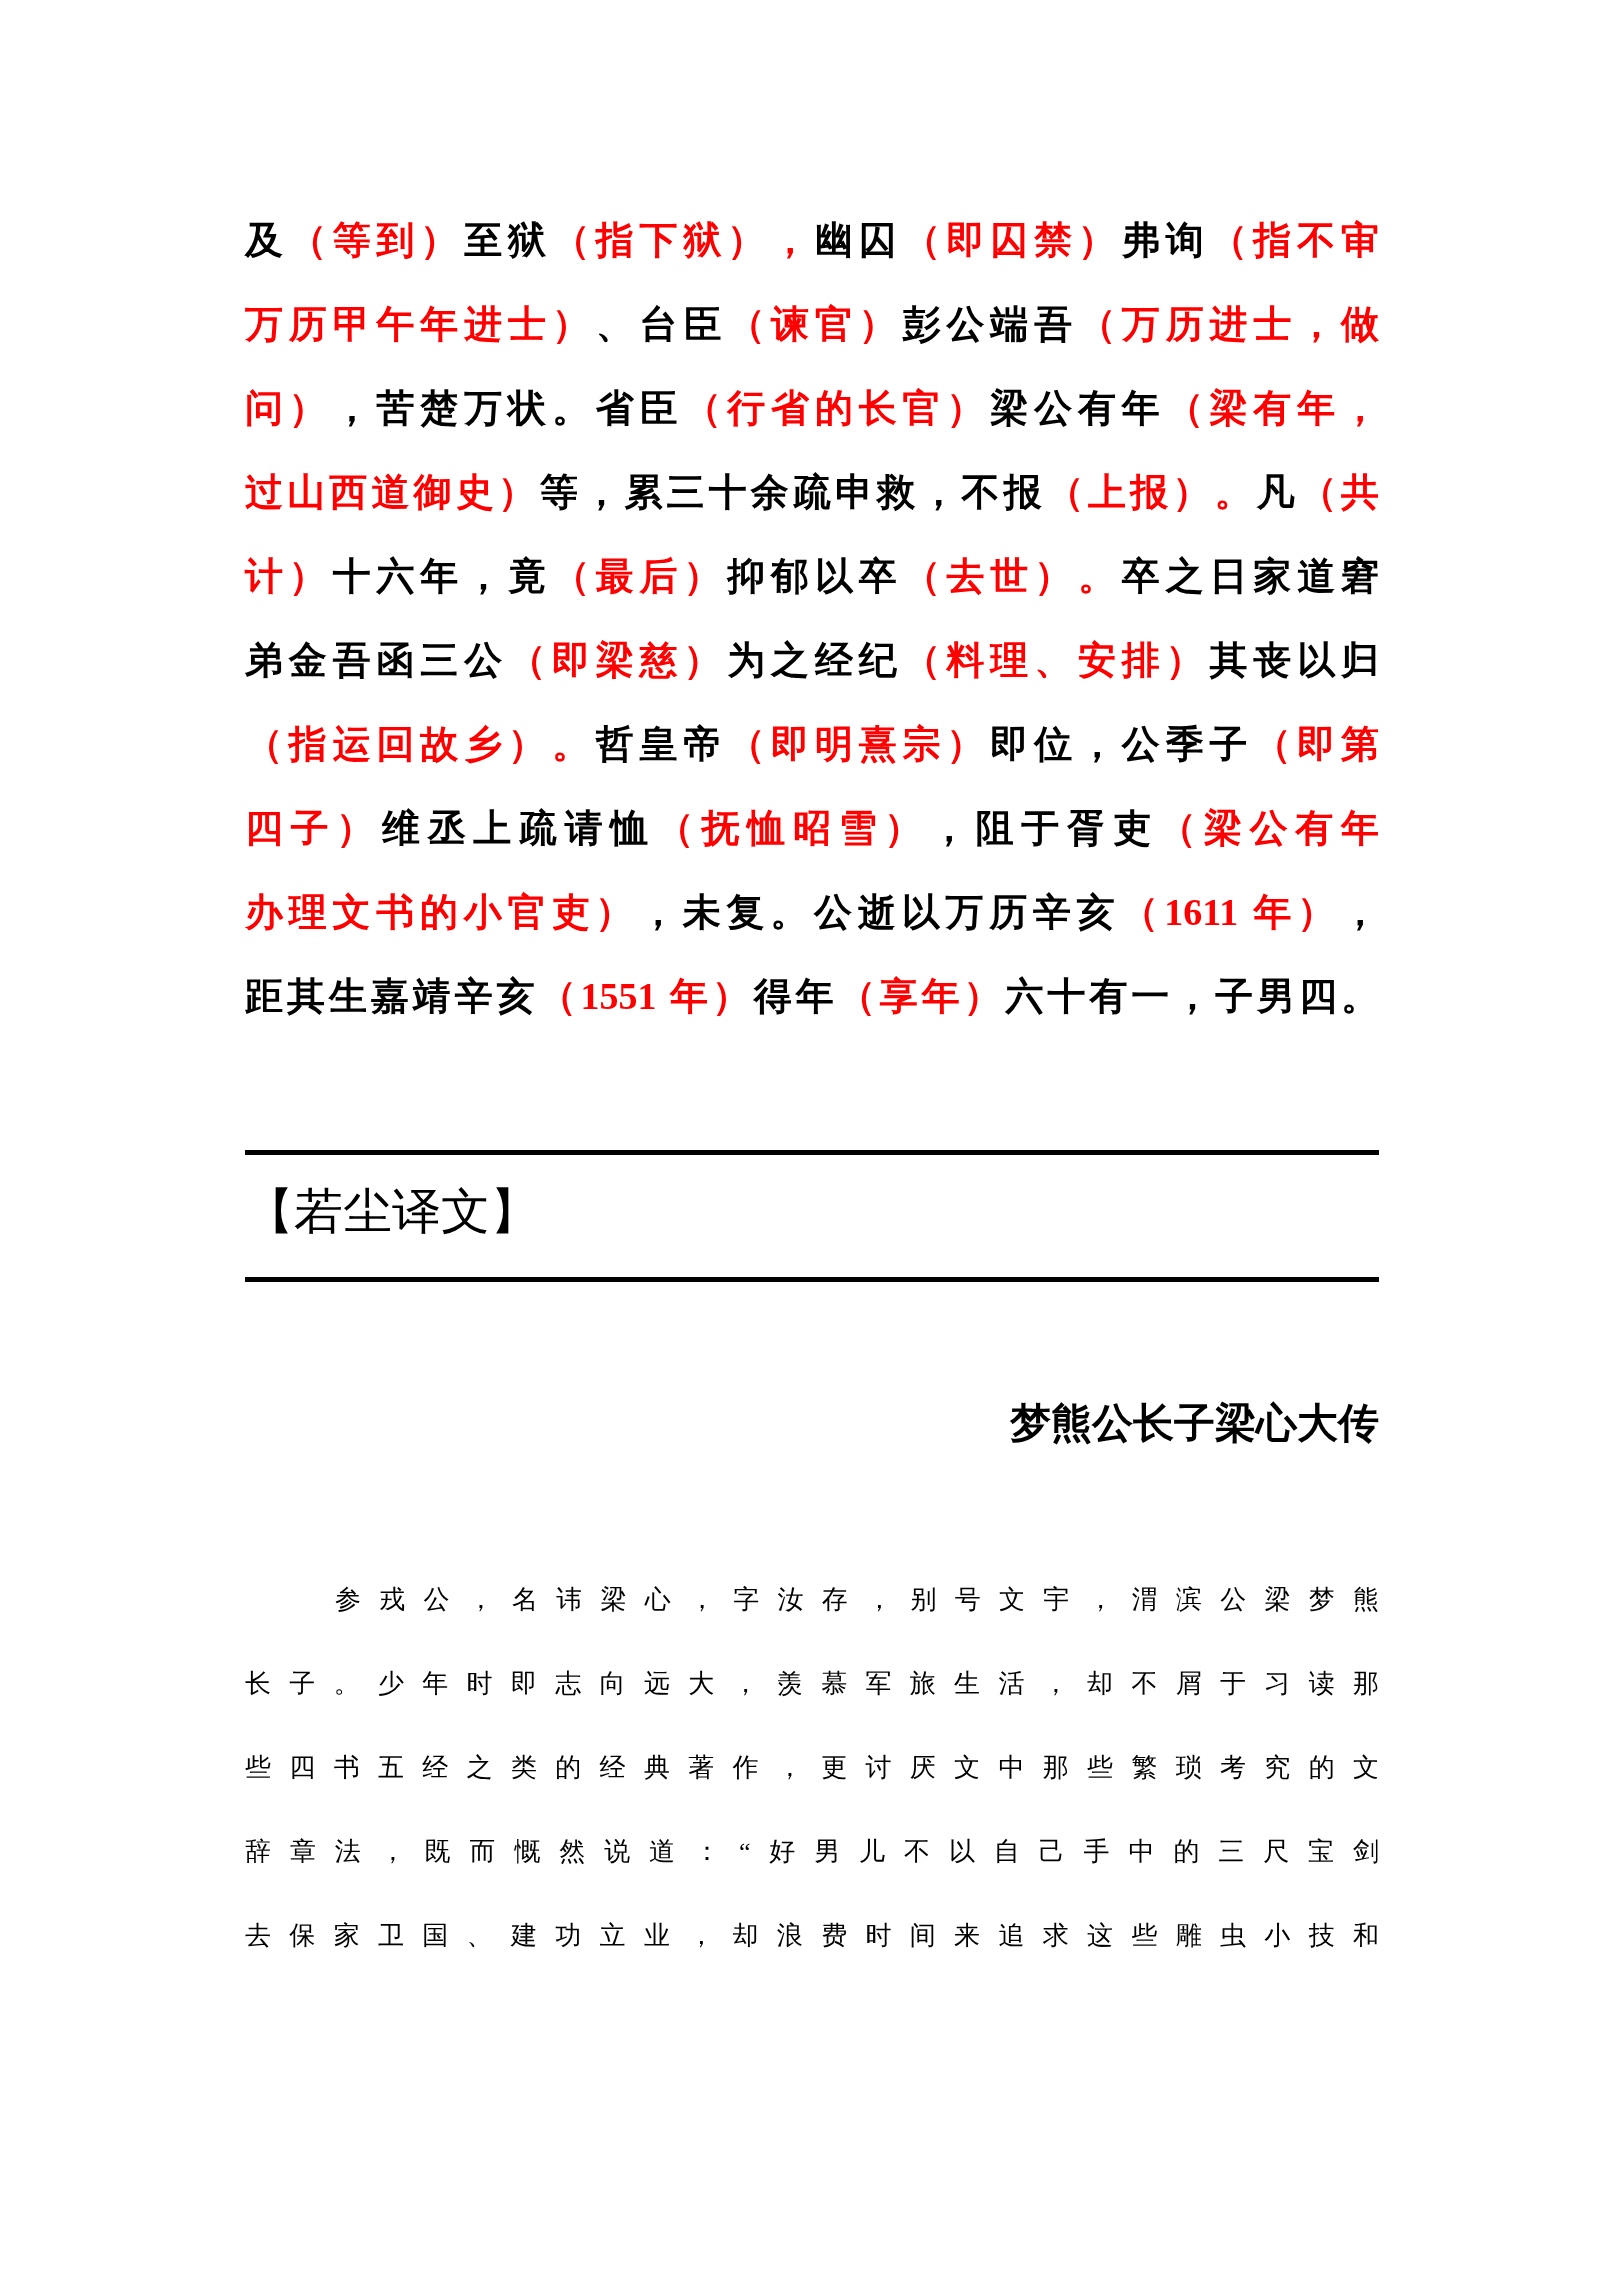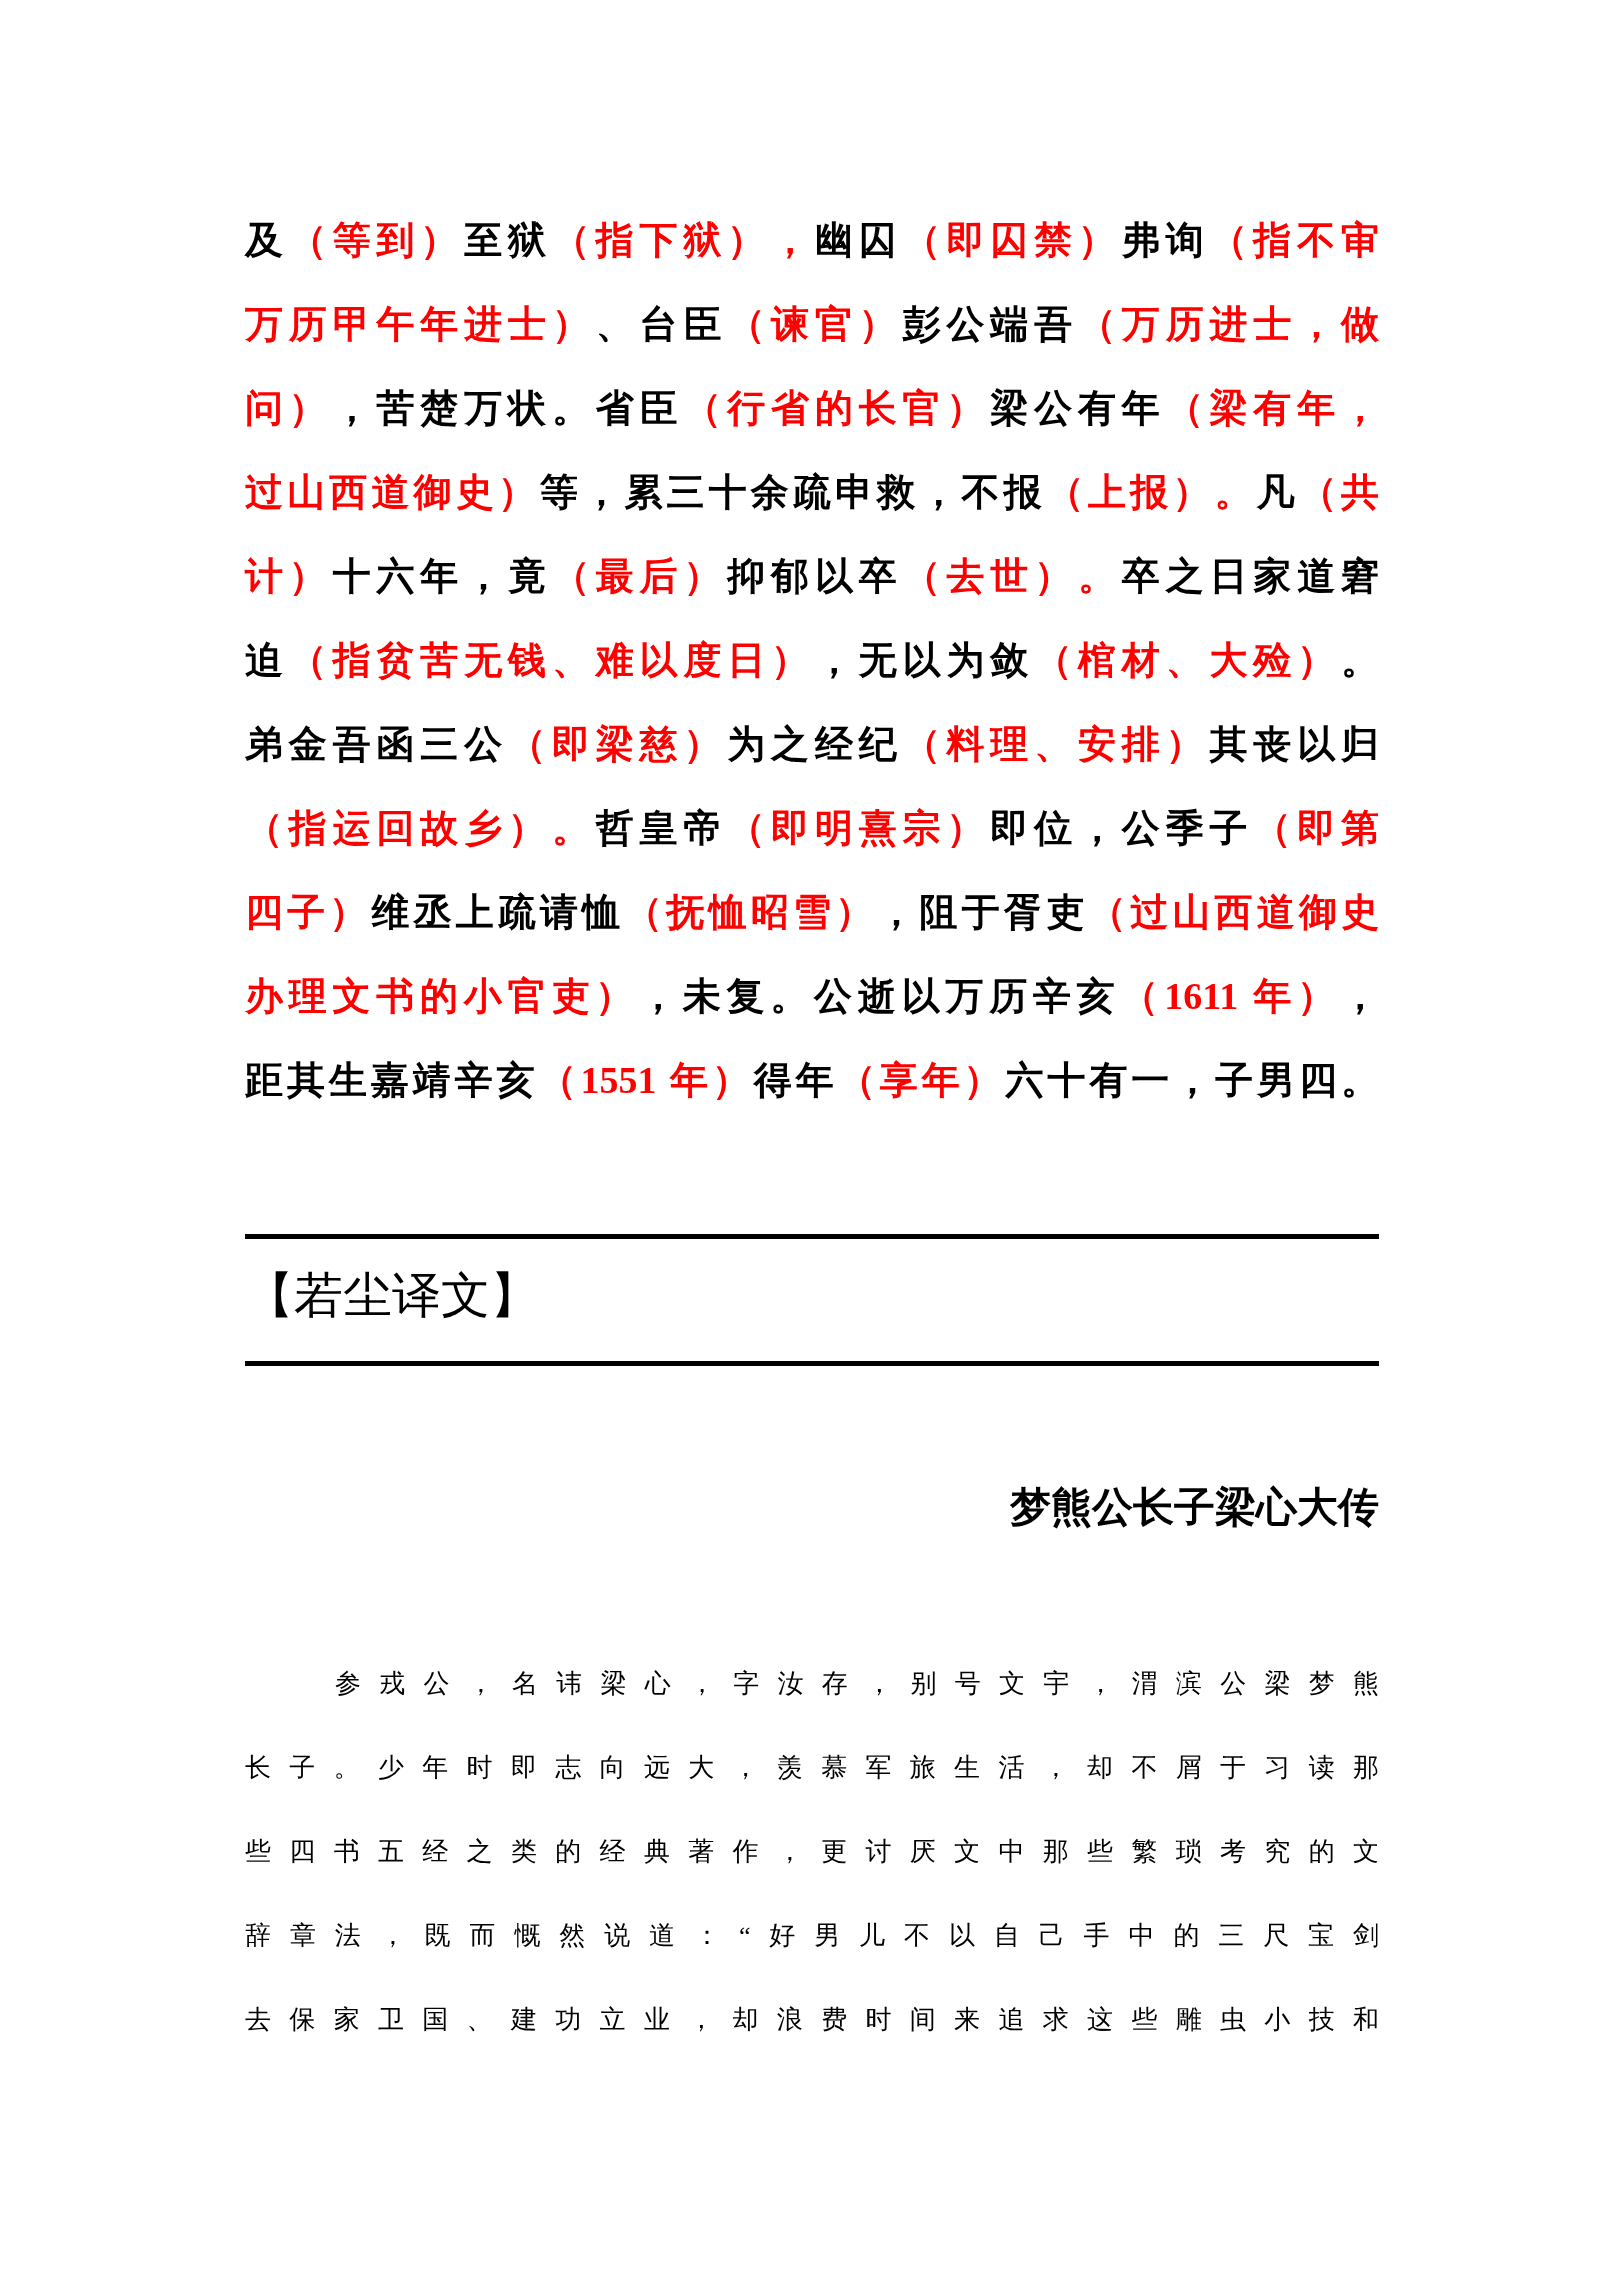--- a/index.html
+++ b/index.html
@@ -71,24 +71,23 @@
 <body>
 
 <div class="page">
 
   <div class="textblock classical">
       <div class="line"><span class="seg-black">及</span><span class="seg-red">（等到）</span><span class="seg-black">至狱</span><span class="seg-red">（指下狱），</span><span class="seg-black">幽囚</span><span class="seg-red">（即囚禁）</span><span class="seg-black">弗询</span><span class="seg-red">（指不审</span></div>
       <div class="line"><span class="seg-red">万历甲午年进士）</span><span class="seg-black">、台臣</span><span class="seg-red">（谏官）</span><span class="seg-black">彭公端吾</span><span class="seg-red">（万历进士，做</span></div>
       <div class="line"><span class="seg-red">问）</span><span class="seg-black">，苦楚万状。省臣</span><span class="seg-red">（行省的长官）</span><span class="seg-black">梁公有年</span><span class="seg-red">（梁有年，</span></div>
       <div class="line"><span class="seg-red">过山西道御史）</span><span class="seg-black">等，累三十余疏申救，不报</span><span class="seg-red">（上报）。</span><span class="seg-black">凡</span><span class="seg-red">（共</span></div>
       <div class="line"><span class="seg-red">计）</span><span class="seg-black">十六年，竟</span><span class="seg-red">（最后）</span><span class="seg-black">抑郁以卒</span><span class="seg-red">（去世）。</span><span class="seg-black">卒之日家道窘</span></div>
-      <div class="line"><span class="seg-black">迫</span><span class="seg-red">（指贫苦无钱、难以度日）</span><span class="seg-black">，无以为敛</span><span class="seg-red">（棺材、大殓）</span><span class="seg-black">。</span></div>
       <div class="line"><span class="seg-black">弟金吾函三公</span><span class="seg-red">（即梁慈）</span><span class="seg-black">为之经纪</span><span class="seg-red">（料理、安排）</span><span class="seg-black">其丧以归</span></div>
       <div class="line"><span class="seg-red">（指运回故乡）。</span><span class="seg-black">哲皇帝</span><span class="seg-red">（即明熹宗）</span><span class="seg-black">即位，公季子</span><span class="seg-red">（即第</span></div>
-      <div class="line"><span class="seg-red">四子）</span><span class="seg-black">维丞上疏请恤</span><span class="seg-red">（抚恤昭雪）</span><span class="seg-black">，阻于胥吏</span><span class="seg-red">（过山西道御史</span></div>
+      <div class="line"><span class="seg-red">四子）</span><span class="seg-black">维丞上疏请恤</span><span class="seg-red">（抚恤昭雪）</span><span class="seg-black">，阻于胥吏</span><span class="seg-red">（梁公有年</span></div>
       <div class="line"><span class="seg-red">办理文书的小官吏）</span><span class="seg-black">，未复。公逝以万历辛亥</span><span class="seg-red">（1611 年）</span><span class="seg-black">，</span></div>
       <div class="line"><span class="seg-black">距其生嘉靖辛亥</span><span class="seg-red">（1551 年）</span><span class="seg-black">得年</span><span class="seg-red">（享年）</span><span class="seg-black">六十有一，子男四。</span></div>
     </div>
 
   <div class="rule rule-top"></div>
 
   <div class="textblock translator-label">【若尘译文】</div>
 
   <div class="rule rule-bottom"></div>
 

